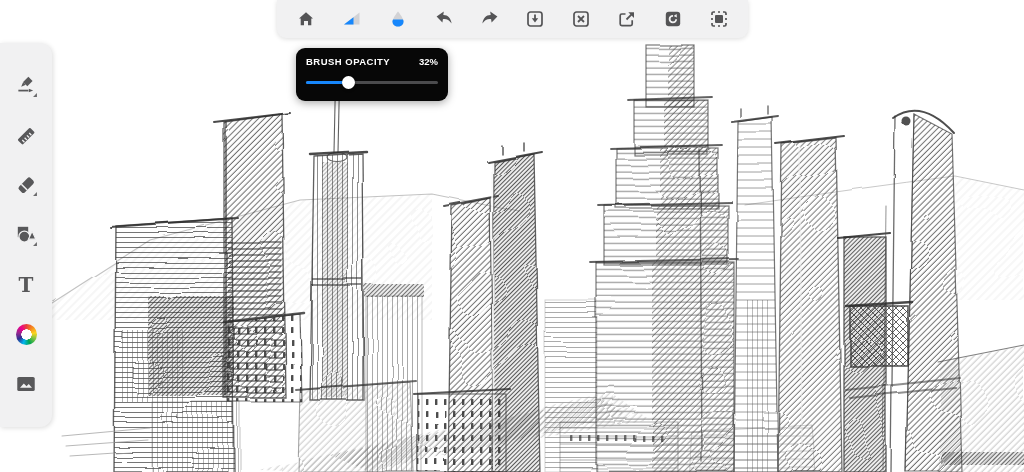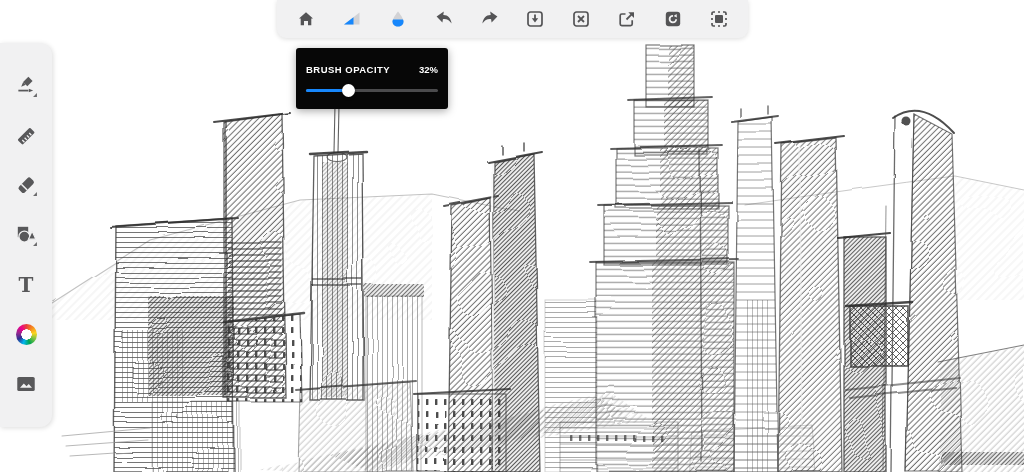--- a/index.html
+++ b/index.html
@@ -25,22 +25,22 @@
            display:flex;flex-direction:column;align-items:center;justify-content:space-around;
            padding:18px 0;box-sizing:border-box;}
   .sb-btn{width:34px;height:32px;display:flex;align-items:center;justify-content:center;
           background:none;border:none;padding:0;cursor:pointer;position:relative;}
   .color-wheel{width:21px;height:21px;border-radius:50%;
      background:radial-gradient(closest-side,#ffffff 0 5px,rgba(255,255,255,0) 5.4px),
      conic-gradient(from 0deg,#e8413c,#f68b1f,#fdd51f,#7dc242,#00a551,#00b6f1,#2e3192,#92278f,#ec008c,#e8413c);}
 
   
   .popup{position:absolute;left:296px;top:48px;width:152px;z-index:20;
-         background:#070707;border-radius:3px;box-shadow:0 2px 8px rgba(0,0,0,.35);
-         padding:16px 10px 12px;box-sizing:border-box;color:#fff;}
+         background:#070707;border-radius:9px;box-shadow:0 2px 8px rgba(0,0,0,.35);
+         padding:8px 10px 12px;box-sizing:border-box;color:#fff;}
   .popup-row{display:flex;justify-content:space-between;align-items:center;}
   .popup-label{font-size:9.5px;font-weight:bold;letter-spacing:.05em;}
   .popup-value{font-size:9.5px;font-weight:bold;}
   .slider{position:relative;margin-top:9px;height:13px;cursor:pointer;}
   .slider-track{position:absolute;left:0;right:0;top:5px;height:3px;border-radius:2px;background:#4b4b4d;}
   .slider-fill{position:absolute;left:0;top:5px;height:3px;border-radius:2px;background:#1787fc;}
   .slider-thumb{position:absolute;top:0;width:13px;height:13px;border-radius:50%;background:#ffffff;
                 box-shadow:0 1px 3px rgba(0,0,0,.45);}
 </style>
 </head>

